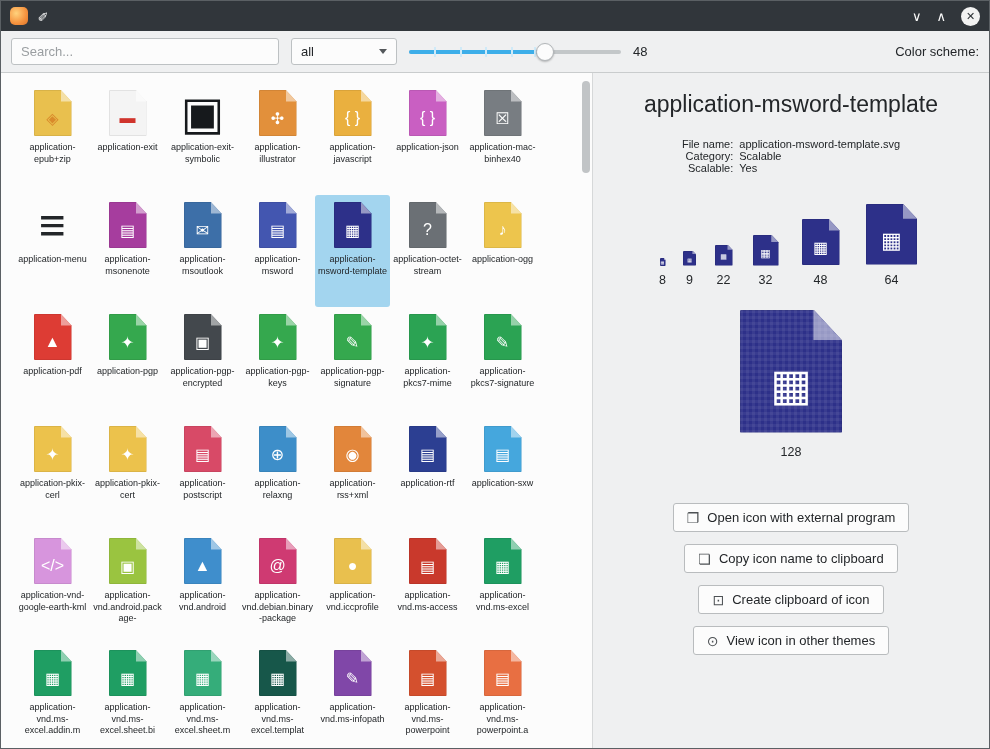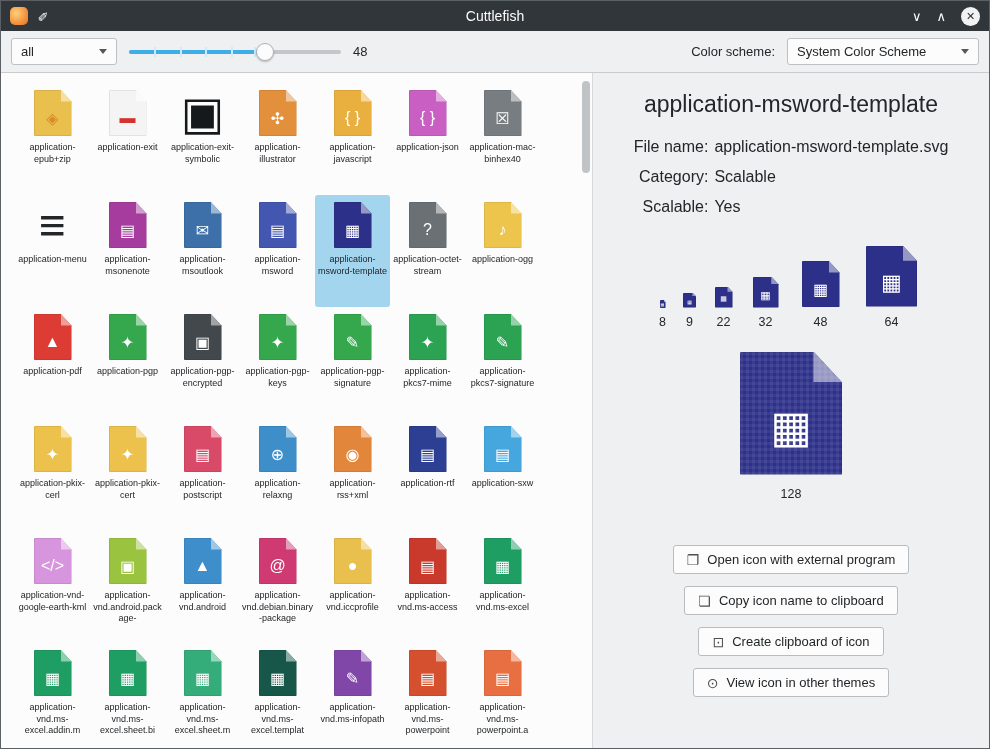--- a/index.html
+++ b/index.html
@@ -51,69 +51,65 @@
   .doc .glyph { position: absolute; left: 0; right: 0; top: 22%; bottom: 0; display: flex; align-items: center; justify-content: center; color: #fff; white-space: nowrap; }
   .doc.textured { background-image: repeating-linear-gradient(0deg, rgba(255,255,255,.06) 0 3px, transparent 3px 6px), repeating-linear-gradient(90deg, rgba(255,255,255,.06) 0 3px, transparent 3px 6px); }
   .plain-glyph { line-height: 1; }
 
   .scrollbar { position: absolute; top: 4px; right: 2px; bottom: 4px; width: 8px; }
   .scroll-thumb { width: 8px; height: 92px; margin-top: 4px; border-radius: 4px; background: #c1c4c6; cursor: pointer; }
 
   
   .details { flex: 1; background: #eff0f1; padding: 12px 14px; overflow: hidden; }
   .details h1 { font-size: 23px; font-weight: 400; text-align: center; margin: 6px 0 20px; color: #232629; }
-  .fields { display: grid; grid-template-columns: max-content max-content; gap: 12px 6px; justify-content: center; font-size: 16px; }
+  .fields { display: grid; grid-template-columns: max-content max-content; gap: 0 6px; justify-content: center; font-size: 11px; }
   .f-label { text-align: right; }
   .sizes { display: flex; align-items: flex-end; justify-content: center; gap: 15px; margin-top: 28px; }
   .size-item { display: flex; flex-direction: column; align-items: center; gap: 7px; }
   .size-num { font-size: 12.5px; }
   .large-wrap { display: flex; flex-direction: column; align-items: center; gap: 10px; margin-top: 20px; }
   .actions { display: flex; flex-direction: column; align-items: center; gap: 12px; margin-top: 44px; }
   .action-btn { display: flex; align-items: center; gap: 8px; padding: 6px 13px; background: #fcfcfc; border: 1px solid #b9bcbe; border-radius: 3px; font-size: 13px; font-family: "Liberation Sans", sans-serif; color: #232629; cursor: pointer; }
   .action-btn .bicon { font-size: 14px; color: #4d5154; line-height: 1; }
 </style>
 </head>
 <body>
 
 <div class="window">
 
   <div class="titlebar">
     <div class="tb-left">
       <span class="app-icon"></span>
       <span class="pin-icon">✎</span>
     </div>
-    <div class="tb-title">Cuttlefish</div>
     <div class="tb-right">
       <span class="tb-btn">∨</span>
       <span class="tb-btn">∧</span>
       <span class="close-btn">✕</span>
     </div>
   </div>
 
   <div class="toolbar">
+    <input class="search" type="text" placeholder="Search..." style="">
     <div class="combo cat">
       <span>all</span>
       <span class="chev"></span>
     </div>
     <div class="slider-wrap">
       <div class="slider-track"></div>
       <div class="slider-fill"></div>
       <div class="slider-tick" style="left:12%"></div>
       <div class="slider-tick" style="left:24%"></div>
       <div class="slider-tick" style="left:36%"></div>
       <div class="slider-tick" style="left:48%"></div>
       <div class="slider-tick" style="left:59%"></div>
       <div class="slider-handle"></div>
     </div>
     <span class="size-value">48</span>
     <span class="cs-label">Color scheme:</span>
-    <div class="combo scheme">
-      <span>System Color Scheme</span>
-      <span class="chev"></span>
-    </div>
   </div>
 
   <div class="content">
 
     <div class="icon-pane">
       <div class="grid" id="grid">
           <div class="cell">
             <div class="icon-box" style="width: 48px; height: 48px;">
               <div class="doc" style="width: 38px; height: 46px; background-color: rgb(233, 192, 78);">
                 <div class="fold"></div>

